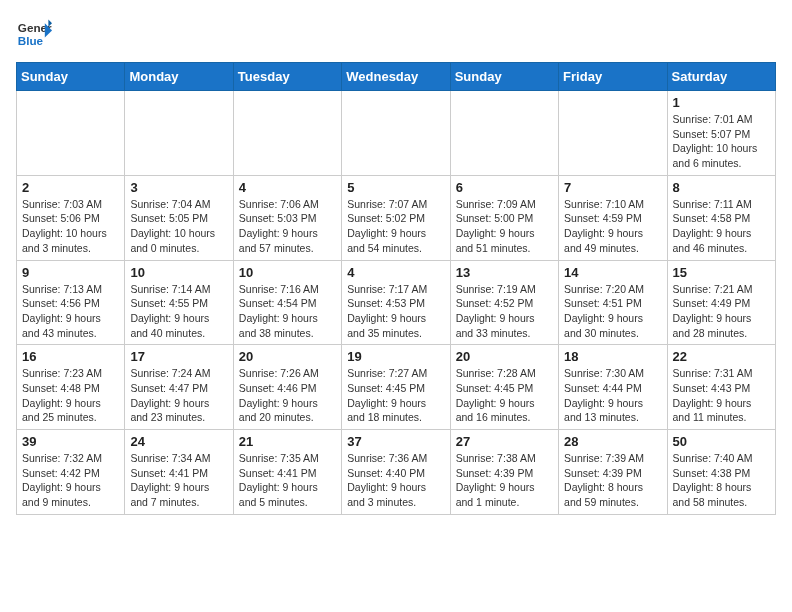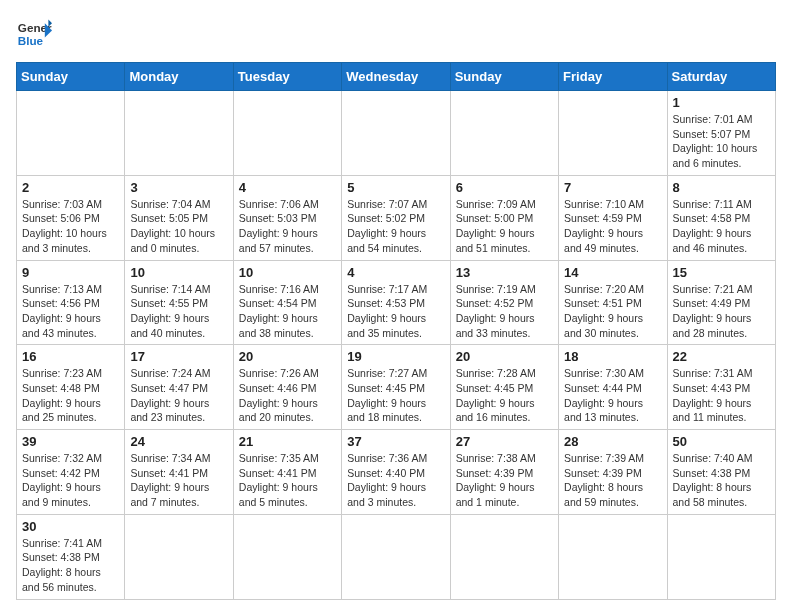--- a/index.html
+++ b/index.html
@@ -233,26 +233,14 @@
         </td>
         <td>
           <span class="day-number">28</span>
           <div class="day-info">Sunrise: 7:39 AM<br>Sunset: 4:39 PM<br>Daylight: 8 hours and 59 minutes.</div>
         </td>
         <td>
           <span class="day-number">50</span>
           <div class="day-info">Sunrise: 7:40 AM<br>Sunset: 4:38 PM<br>Daylight: 8 hours and 58 minutes.</div>
         </td>
       </tr>
-      <tr>
-        <td>
-          <span class="day-number">30</span>
-          <div class="day-info">Sunrise: 7:41 AM<br>Sunset: 4:38 PM<br>Daylight: 8 hours and 56 minutes.</div>
-        </td>
-        <td class="empty-cell"></td>
-        <td class="empty-cell"></td>
-        <td class="empty-cell"></td>
-        <td class="empty-cell"></td>
-        <td class="empty-cell"></td>
-        <td class="empty-cell"></td>
-      </tr>
     </tbody>
 </table>
 
 </body></html>

